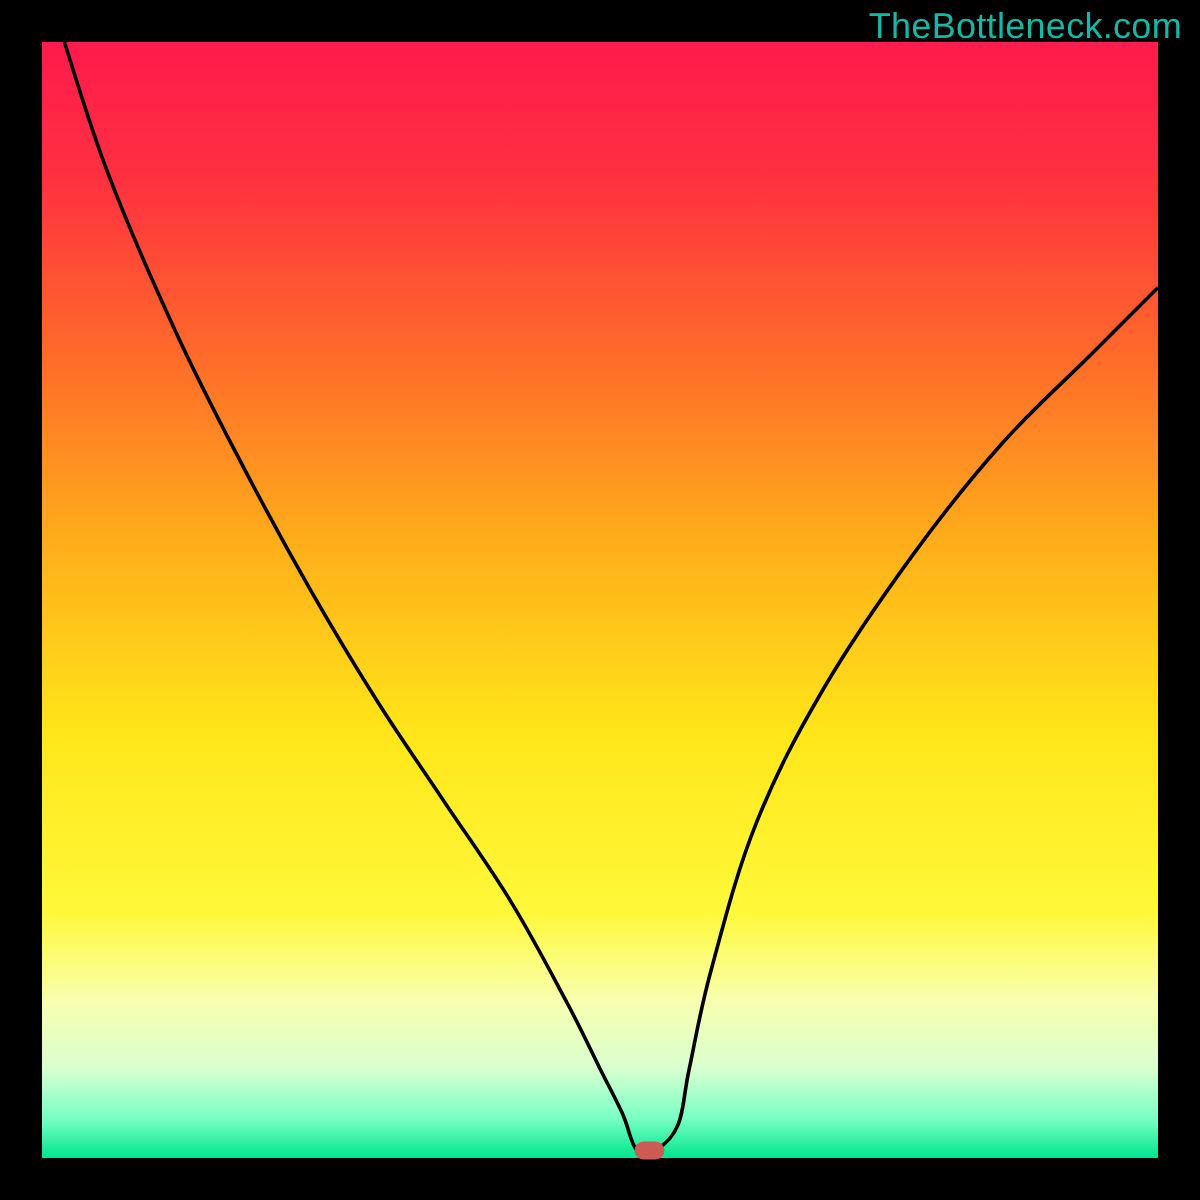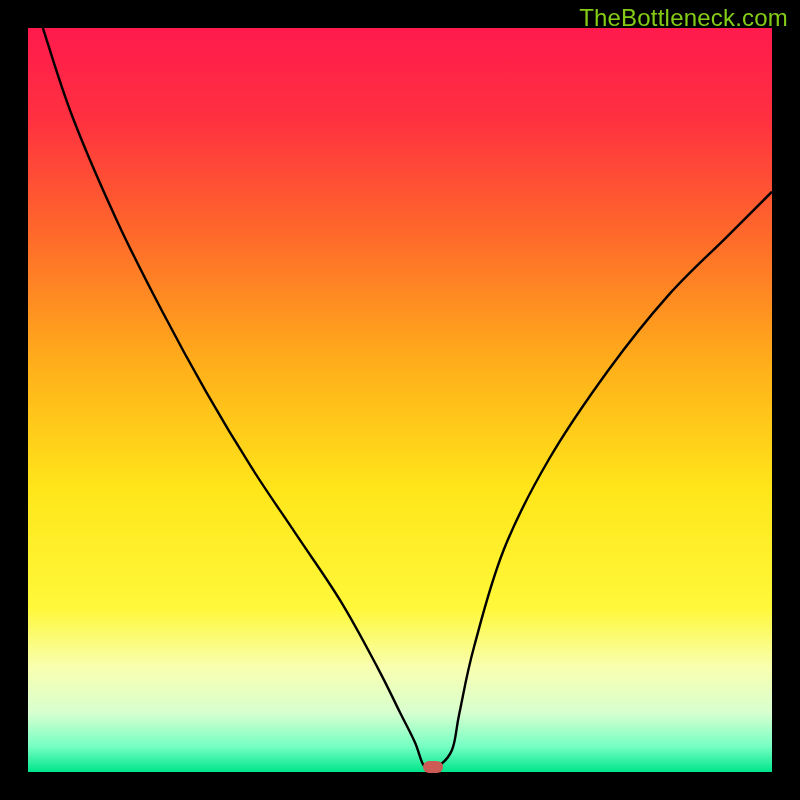--- a/index.html
+++ b/index.html
@@ -14,21 +14,21 @@
   .frame {
     position: relative;
     width: 800px;
     height: 800px;
     background: #000000;
   }
   .watermark {
     position: absolute;
     top: 4px;
     right: 12px;
-    color: #84cc16;
+    color: #14b8a6;
     font-size: 24px;
     font-weight: 400;
     letter-spacing: 0.2px;
     z-index: 10;
   }
   .plot {
     position: absolute;
     left: 28px;
     top: 28px;
     width: 744px;

